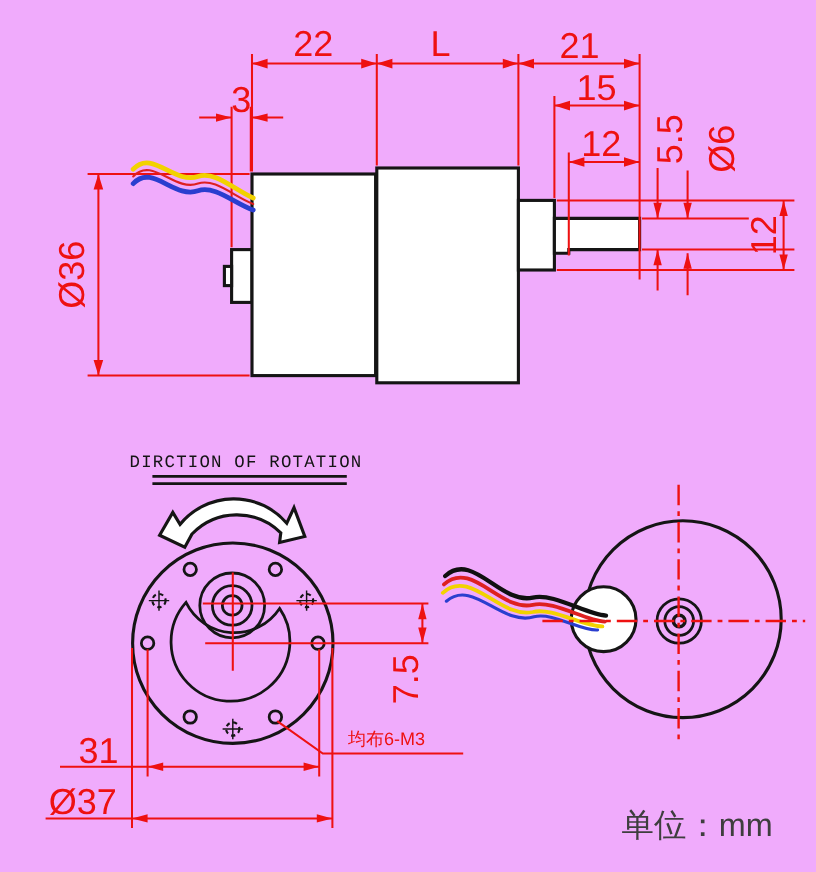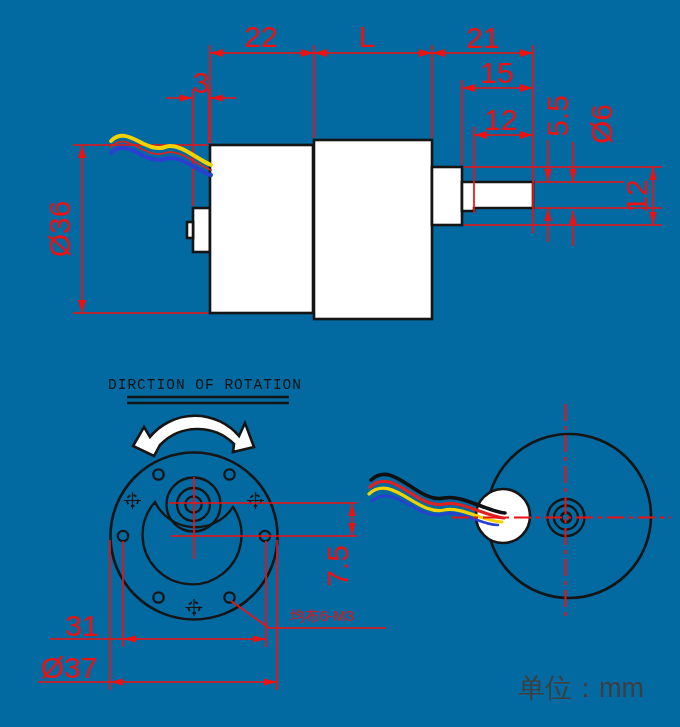--- a/index.html
+++ b/index.html
@@ -1,16 +1,16 @@
 <!DOCTYPE html>
 <html><head>
 <meta charset="utf-8">
 <style>
   html,body{margin:0;padding:0;background:#ffffff;}
-  .stage{position:relative;width:680px;height:727px;background:#0369a1;overflow:hidden;}
+  .stage{position:relative;width:680px;height:727px;background:#f0abfc;overflow:hidden;}
   svg{display:block;}
   .blk{fill:none;stroke:#151515;stroke-width:2.6;stroke-linejoin:miter;}
   .blkw{fill:#ffffff;stroke:#151515;stroke-width:2.6;stroke-linejoin:miter;}
   .blk2{fill:none;stroke:#151515;stroke-width:2.3;}
   .red{fill:none;stroke:#ee1111;stroke-width:1.7;}
   .redfill{fill:#ee1111;stroke:none;}
   .dimtext{fill:#ee1111;font-family:"Liberation Sans",sans-serif;font-size:30px;}
   .notetext{fill:#ee1111;font-family:"Liberation Sans",sans-serif;font-size:15px;}
   .titletext{fill:#141414;font-family:"Liberation Mono",monospace;font-size:14.5px;letter-spacing:1px;}
   .unittext{fill:#3e3e3e;font-family:"Liberation Sans",sans-serif;font-size:27px;}

